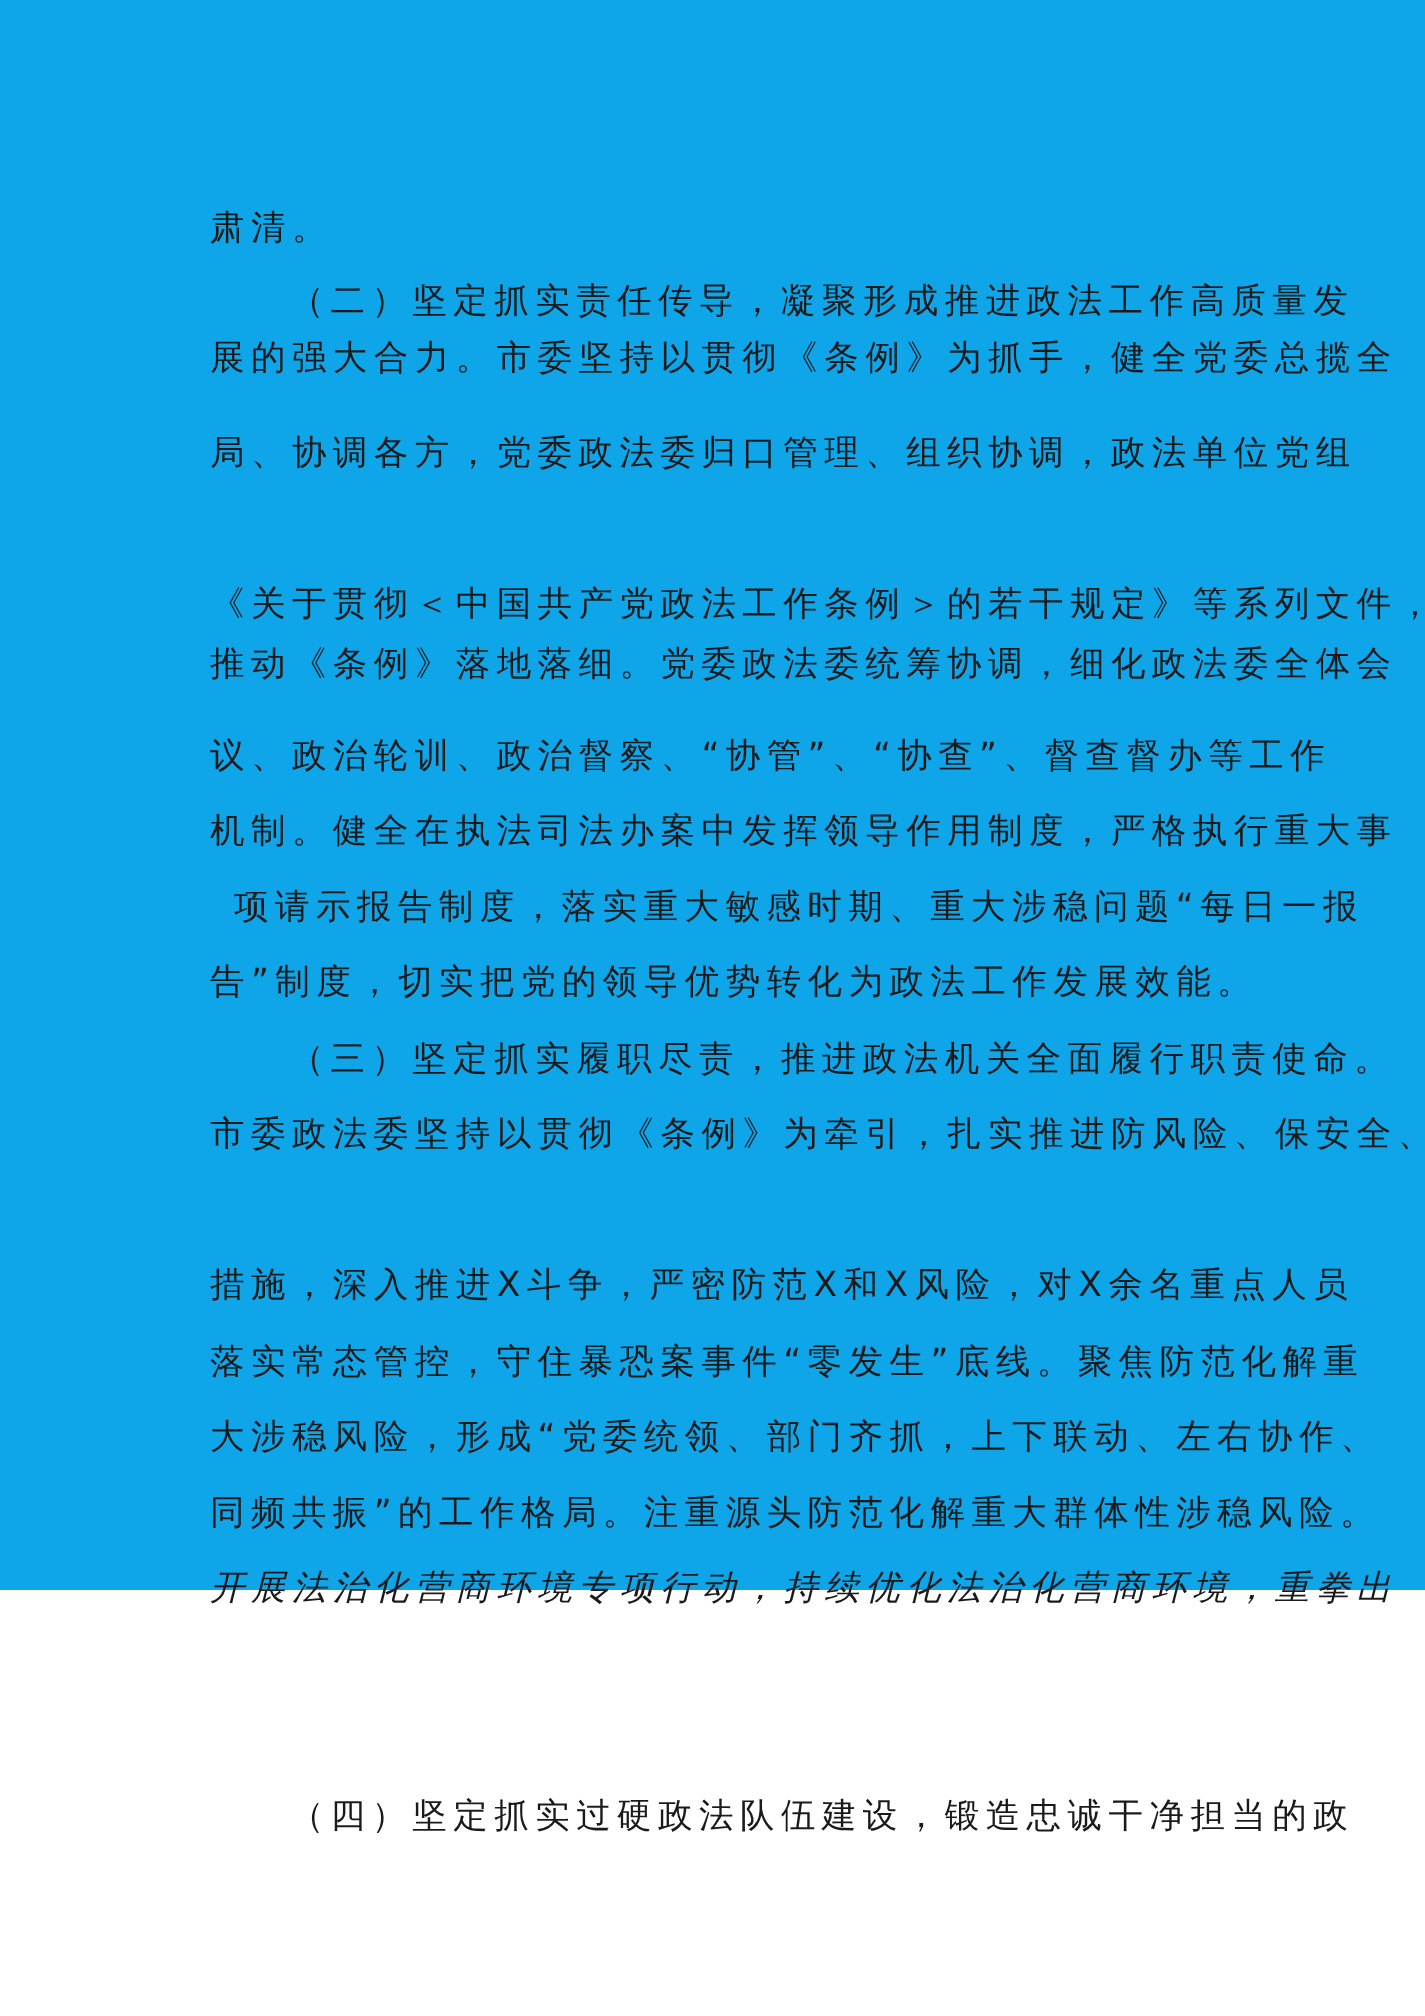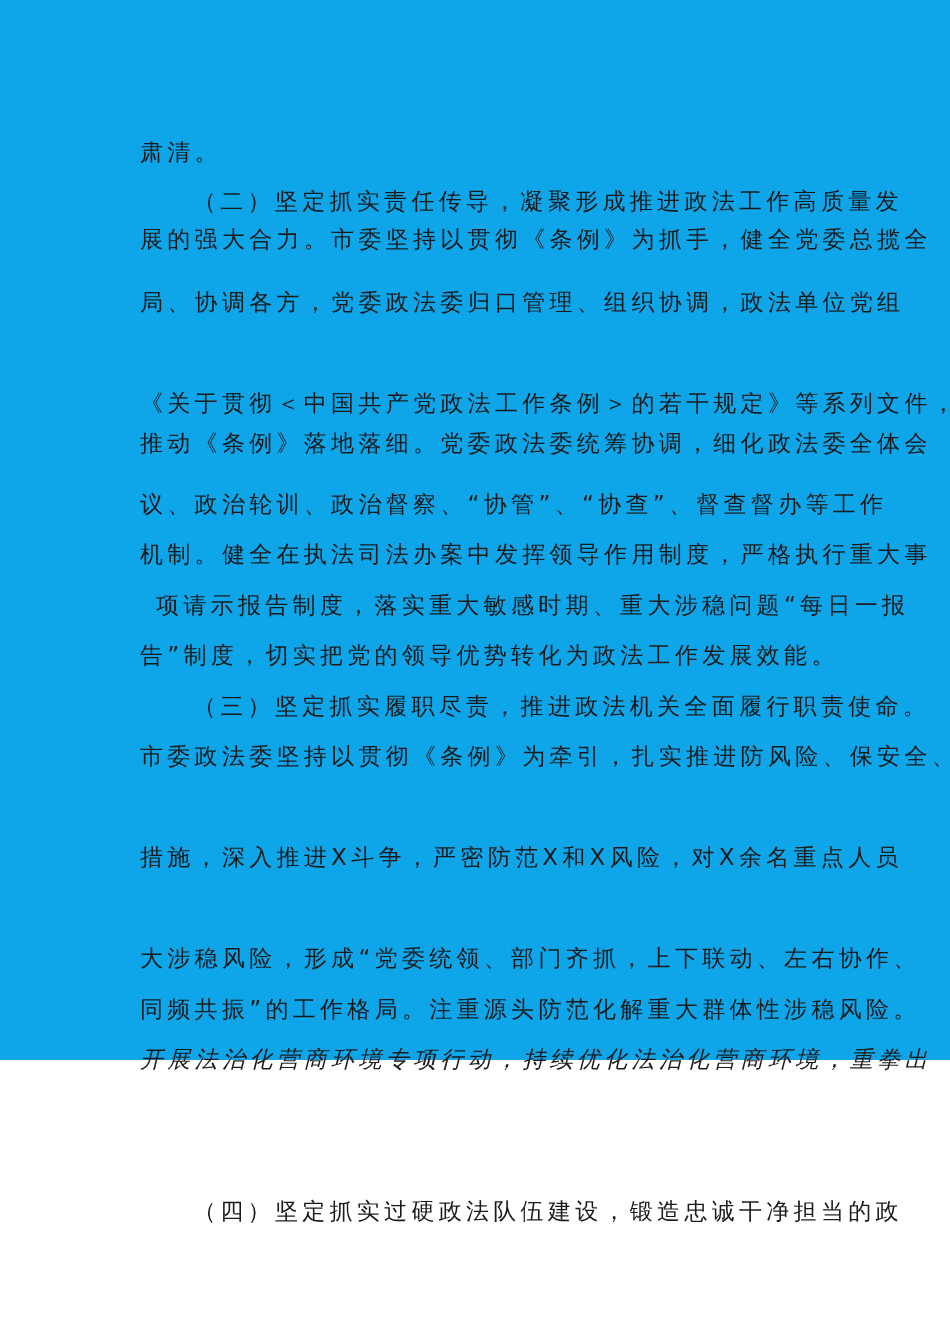--- a/index.html
+++ b/index.html
@@ -46,17 +46,18 @@
   <div class="line" style="top:287px;text-align:right;">局、协调各方，党委政法委归口管理、组织协调，政法单位党组</div>
   <div class="line" style="top:388px;">《关于贯彻＜中国共产党政法工作条例＞的若干规定》等系列文件，</div>
   <div class="line" style="top:428px;">推动《条例》落地落细。党委政法委统筹协调，细化政法委全体会</div>
   <div class="line" style="top:489px;">议、政治轮训、政治督察、“协管”、“协查”、督查督办等工作</div>
   <div class="line" style="top:539px;">机制。健全在执法司法办案中发挥领导作用制度，严格执行重大事</div>
   <div class="line" style="top:590px;margin-left:16px;">项请示报告制度，落实重大敏感时期、重大涉稳问题“每日一报</div>
   <div class="line" style="top:640px;">告”制度，切实把党的领导优势转化为政法工作发展效能。</div>
   <div class="line indent" style="top:691px;">（三）坚定抓实履职尽责，推进政法机关全面履行职责使命。</div>
   <div class="line" style="top:741px;">市委政法委坚持以贯彻《条例》为牵引，扎实推进防风险、保安全、</div>
   <div class="line" style="top:842px;">措施，深入推进X斗争，严密防范X和X风险，对X余名重点人员</div>
+  <div class="line" style="top:893px;">落实常态管控，守住暴恐案事件“零发生”底线。聚焦防范化解重</div>
   <div class="line" style="top:943px;">大涉稳风险，形成“党委统领、部门齐抓，上下联动、左右协作、</div>
   <div class="line" style="top:994px;">同频共振”的工作格局。注重源头防范化解重大群体性涉稳风险。</div>
   <div class="line" style="top:1044px;font-style:italic;">开展法治化营商环境专项行动，持续优化法治化营商环境，重拳出</div>
   <div class="line indent" style="top:1196px;">（四）坚定抓实过硬政法队伍建设，锻造忠诚干净担当的政</div>
 </div>
 
 </body></html>

